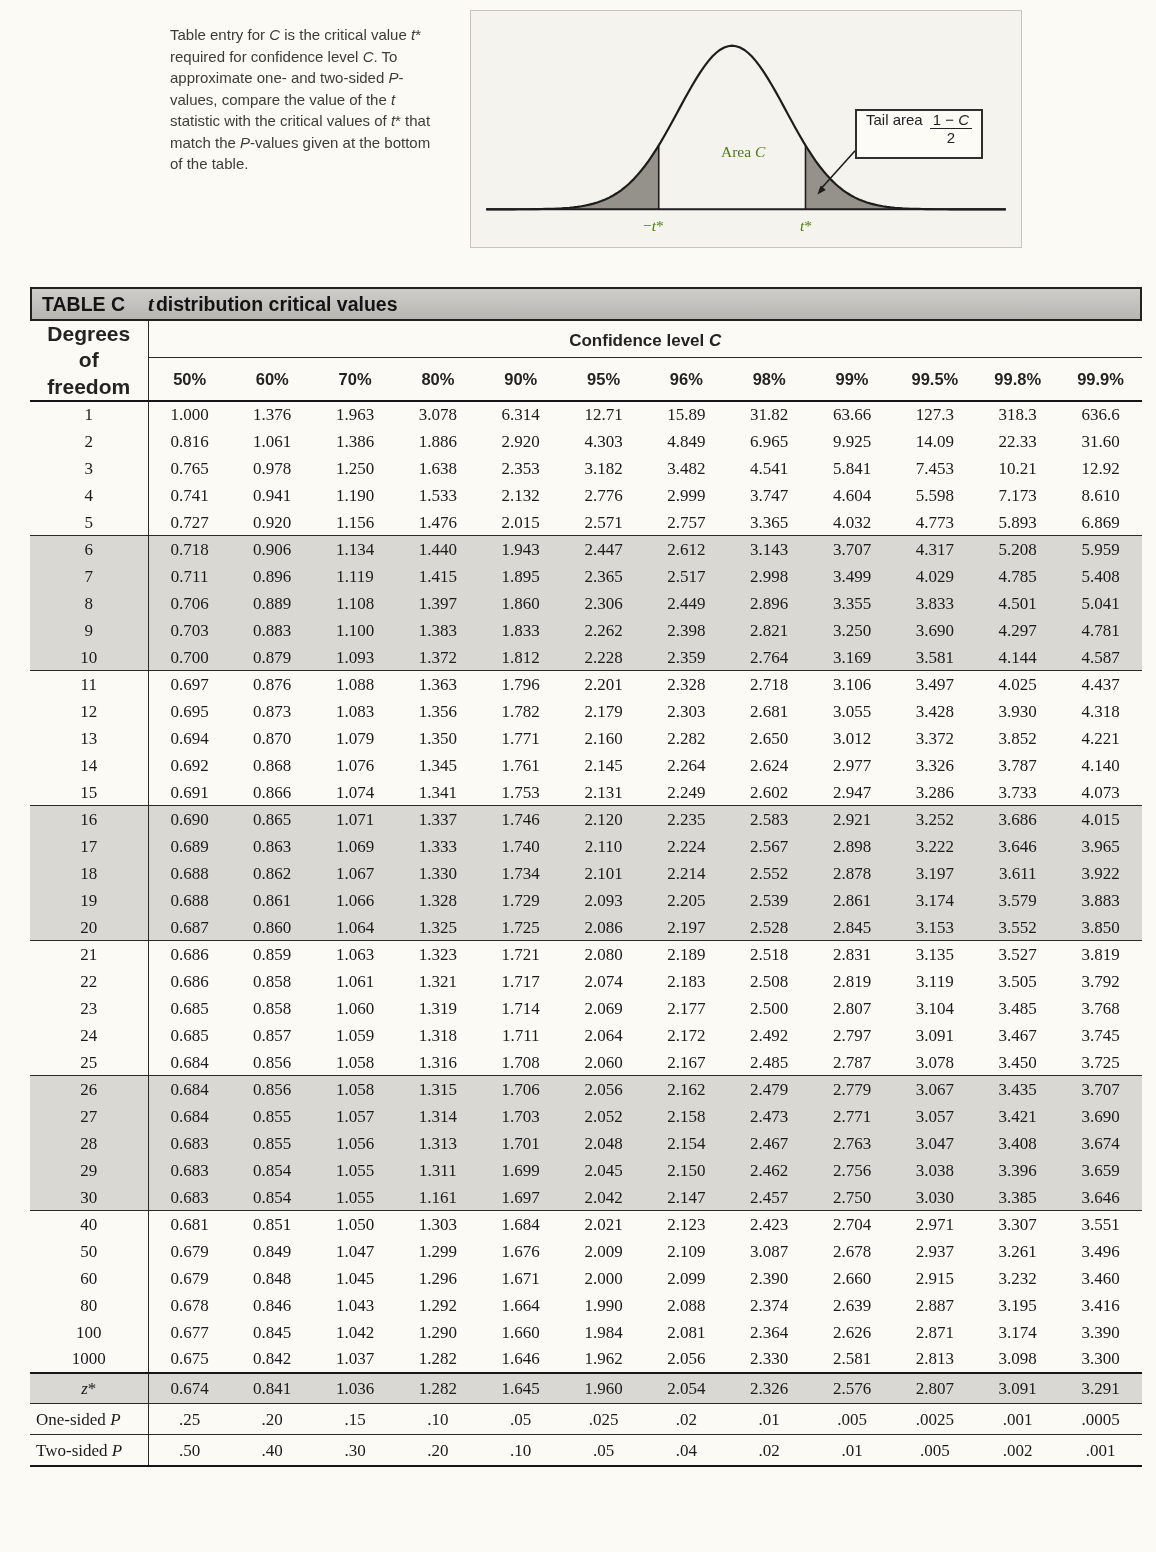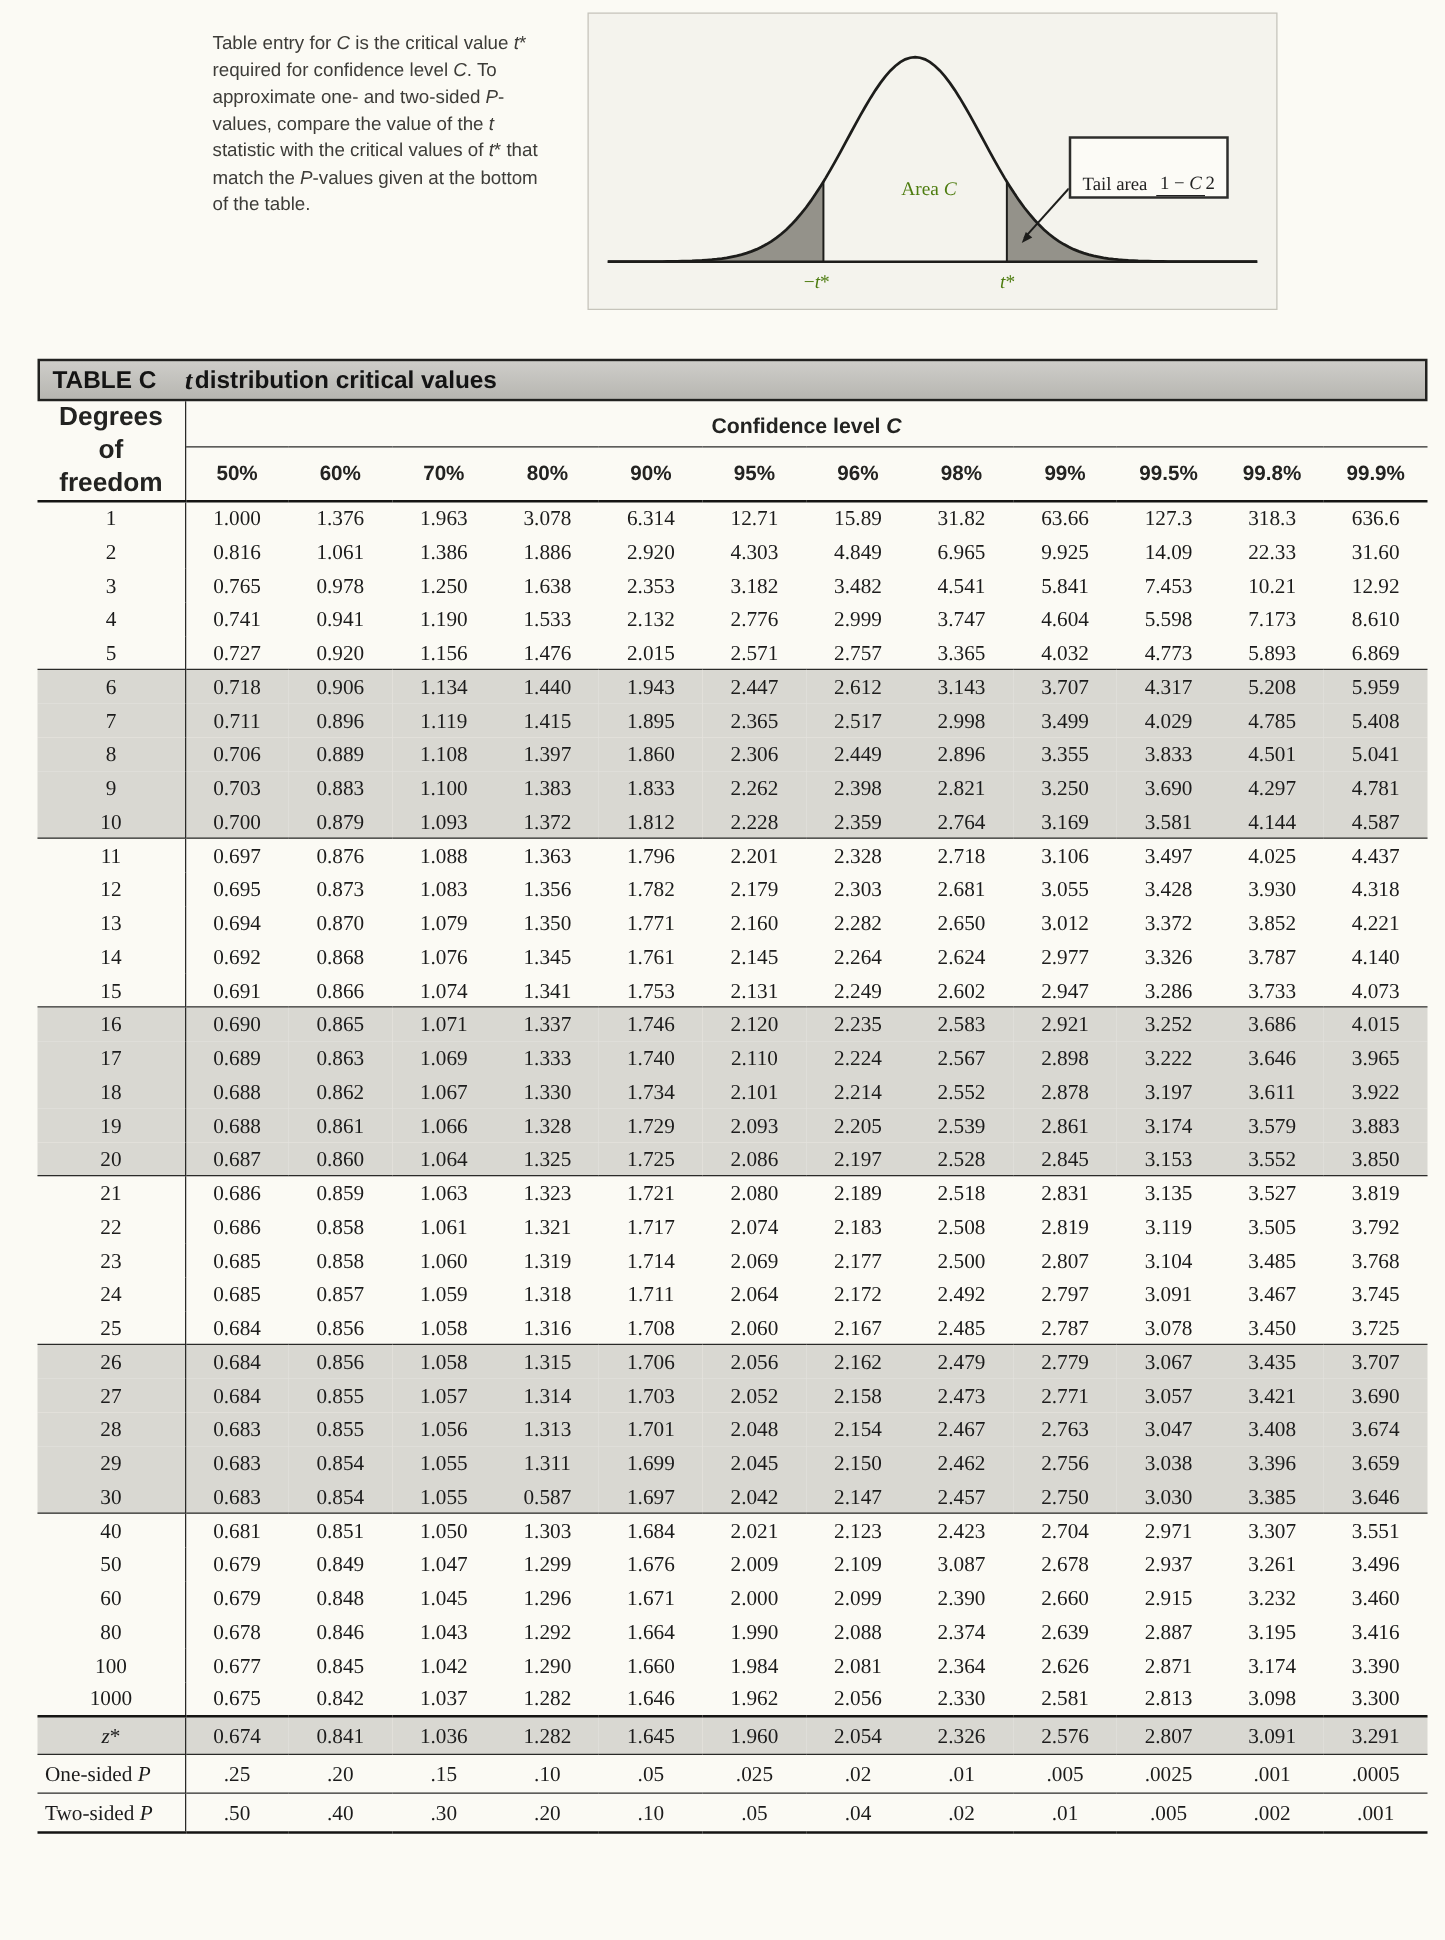--- a/index.html
+++ b/index.html
@@ -36,25 +36,25 @@
     font-size: 15.5px; color: #4d7c0f; white-space: nowrap;
   }
   #area-label { left: 250px; top: 132px; }
   #axis-left  { left: 172px; top: 206px; }
   #axis-right { left: 329px; top: 206px; }
   .tail-box {
     position: absolute; left: 384px; top: 98px;
     width: 128px; height: 50px;
     background: #fcfbf6;
     border: 2px solid #2e2e2c;
-    display: flex; align-items: flex-end; justify-content: center; gap: 7px;
-    font-family: Liberation Serif, serif;
+    display: flex; align-items: flex-start; justify-content: center; gap: 7px;
+    font-family: Liberation Sans, sans-serif;
     font-size: 15px; color: #222;
   }
-  .frac { display: inline-flex; align-items: center; line-height: 1.15; }
+  .frac { display: inline-flex; flex-direction: column; align-items: center; line-height: 1.15; }
   .frac .num { border-bottom: 1.5px solid #222; padding: 0 3px; }
 
   
   .ttable-wrap { position: absolute; left: 30px; top: 287px; width: 1112px; }
   .title-bar {
     height: 34px;
     background: linear-gradient(180deg, #cecdc9, #b7b6b1);
     border: 2px solid #222220;
     display: flex; align-items: center;
     padding-left: 10px;
@@ -587,21 +587,21 @@
             <td>2.756</td>
             <td>3.038</td>
             <td>3.396</td>
             <td>3.659</td>
           </tr>
           <tr class="shaded">
             <td class="df">30</td>
             <td>0.683</td>
             <td>0.854</td>
             <td>1.055</td>
-            <td>0.587</td>
+            <td>1.161</td>
             <td>1.697</td>
             <td>2.042</td>
             <td>2.147</td>
             <td>2.457</td>
             <td>2.750</td>
             <td>3.030</td>
             <td>3.385</td>
             <td>3.646</td>
           </tr>
           <tr class="group-start">

